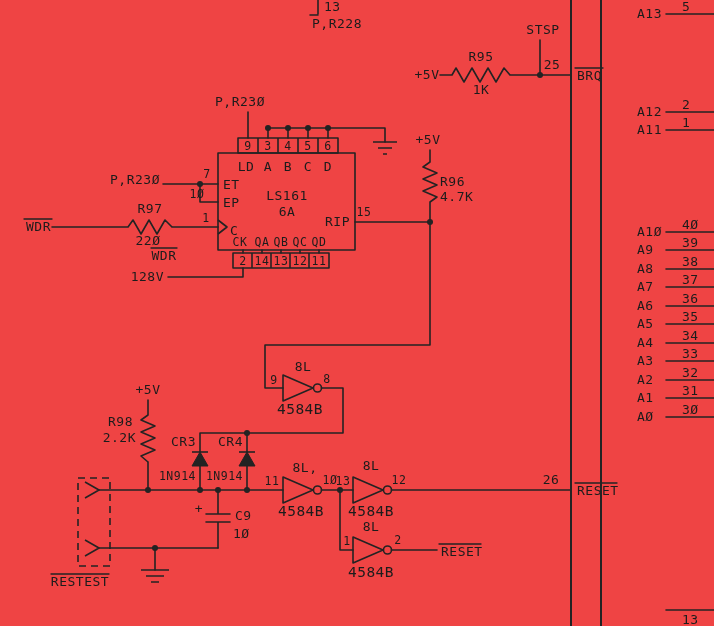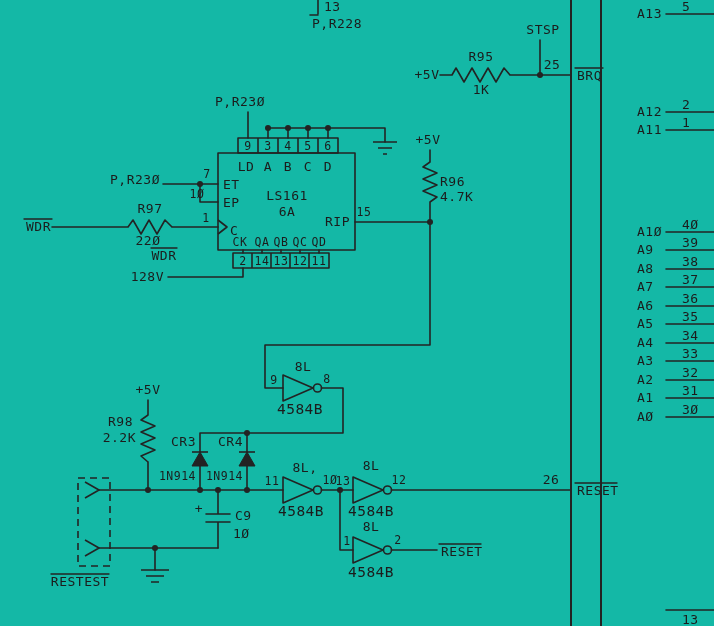--- a/index.html
+++ b/index.html
@@ -1,17 +1,17 @@
 <!DOCTYPE html>
 <html><head>
 <meta charset="utf-8">
 <style>
   html,body{margin:0;padding:0}
   body{background:#e9e9e6}
-  .sheet{width:714px;height:626px;background:#14b8a6;position:relative;overflow:hidden}
+  .sheet{width:714px;height:626px;background:#ef4444;position:relative;overflow:hidden}
   svg{display:block}
   .wire{fill:none;stroke:#232323;stroke-width:1.6px;stroke-linecap:round;stroke-linejoin:round}
   .bold{stroke-width:2px}
   .thin{stroke-width:1.3px}
   .dashed{stroke-dasharray:7 5}
   .dot{fill:#232323;stroke:none}
   .sym{fill:none;stroke:#232323;stroke-width:1.6px;stroke-linejoin:round}
   .dfill{fill:#232323;stroke:#232323;stroke-width:1px}
   text{font-family:"DejaVu Sans Mono",monospace;fill:#1c1c1c;letter-spacing:.5px}
   .t{font-size:13px}

